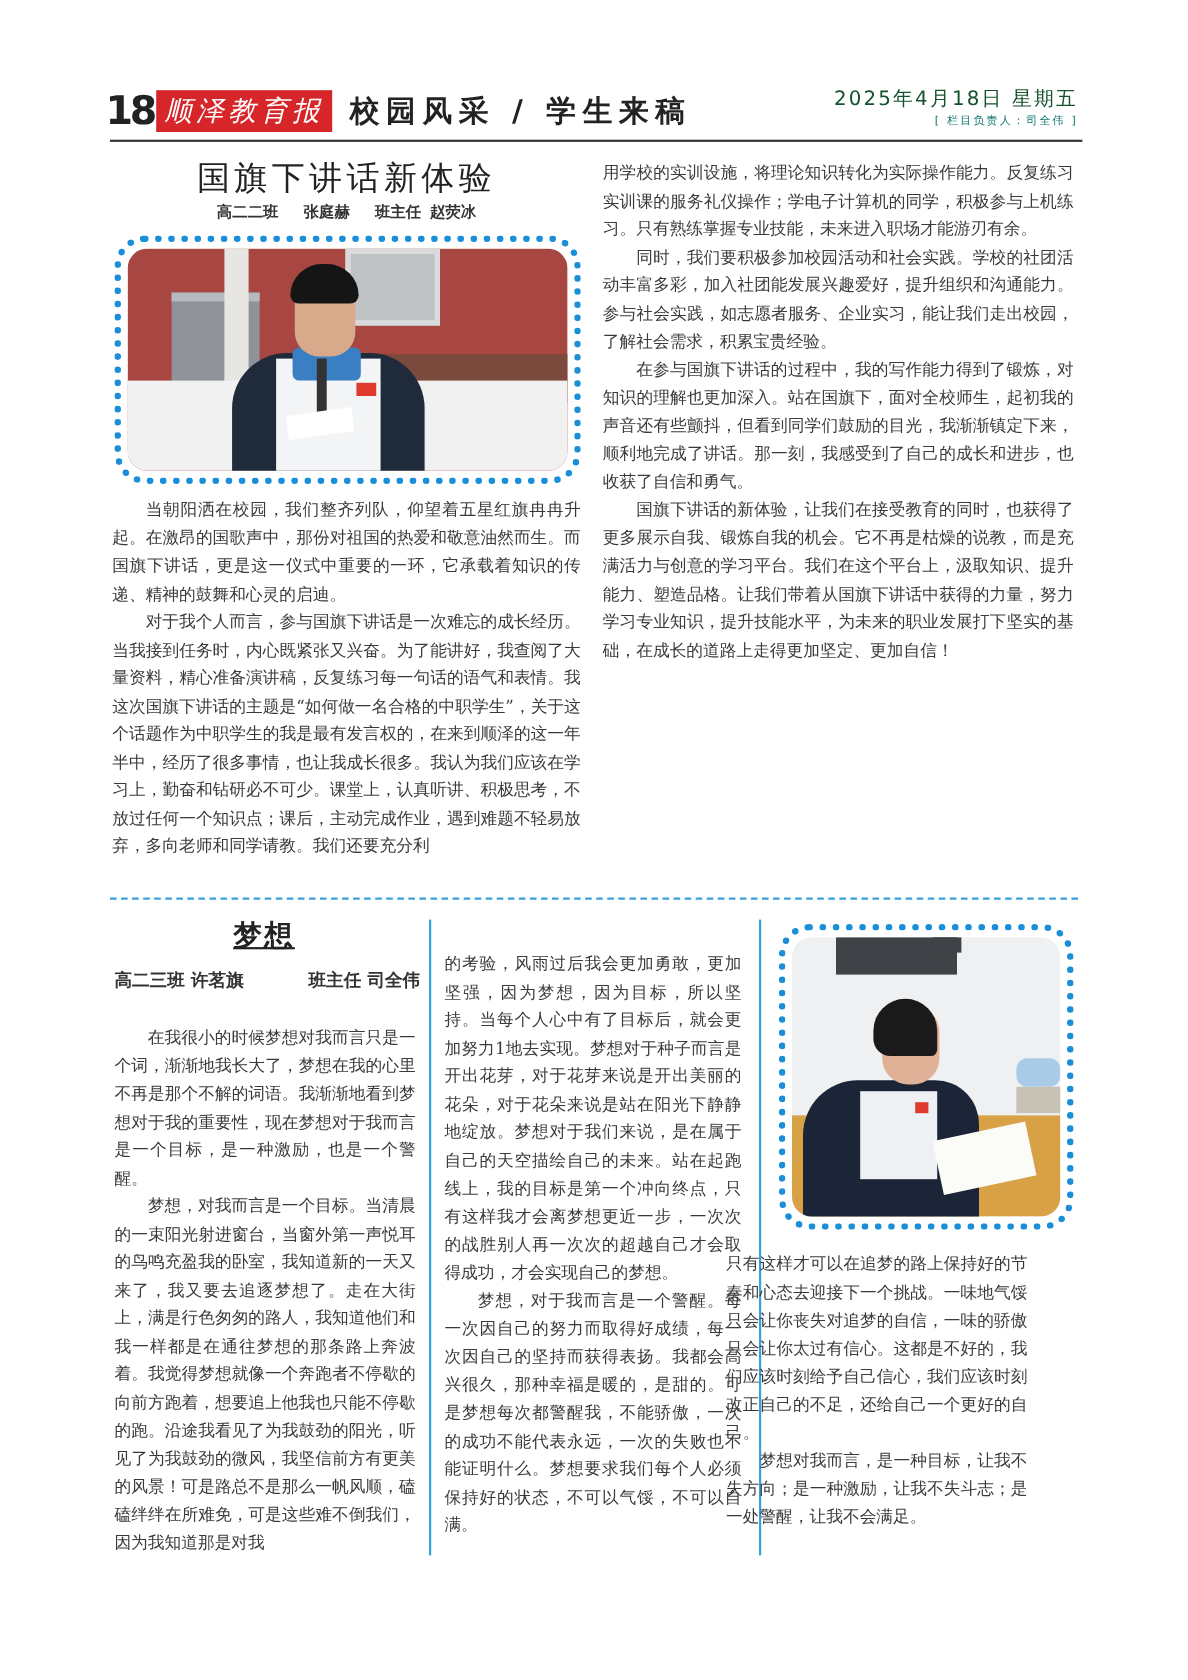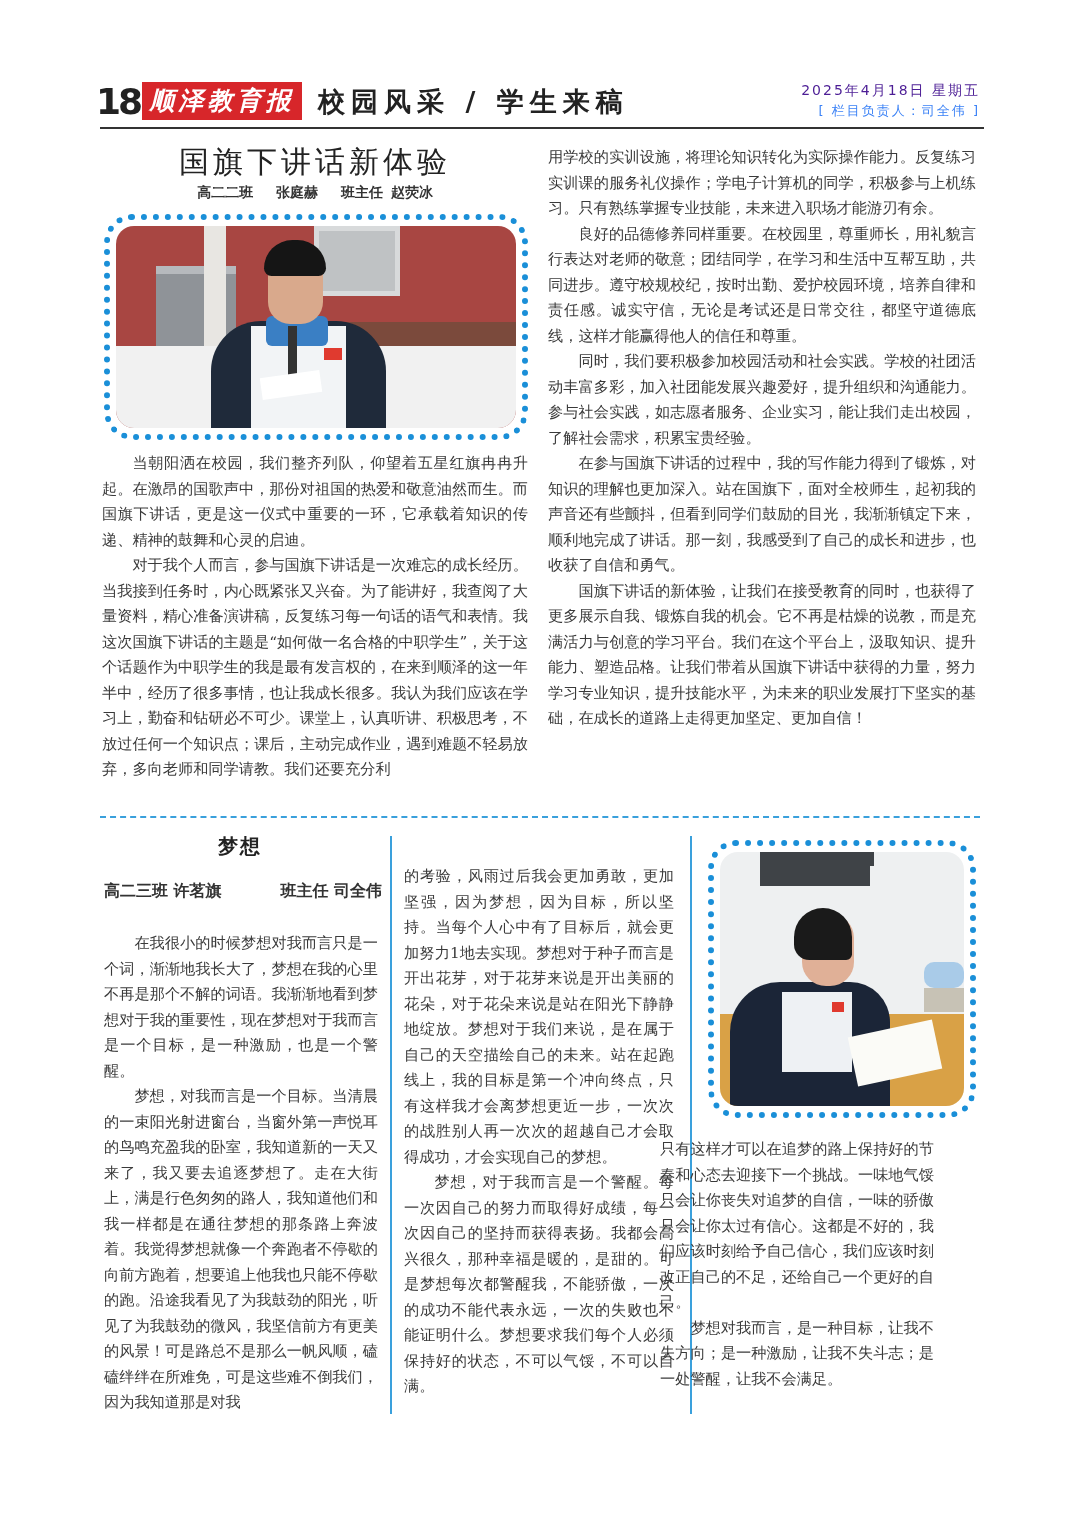--- a/index.html
+++ b/index.html
@@ -2,44 +2,44 @@
 <html><head>
 <meta charset="utf-8">
 <style>
   * { box-sizing: border-box; margin: 0; padding: 0; }
   html, body { width: 1080px; height: 1527px; background: #ffffff; }
   body { position: relative; font-family: "DejaVu Serif", "Liberation Serif", serif; color: #2b2b2b; overflow: hidden; }
 
   
   .masthead { position: absolute; left: 96px; top: 80px; width: 888px; height: 44px; }
   .page-num { position: absolute; left: 0; top: 2px; font-family: "DejaVu Sans", sans-serif; font-weight: bold; font-size: 36px; letter-spacing: -3px; color: #222; line-height: 40px; }
-  .paper-name { position: absolute; left: 46px; top: 2px; width: 160px; height: 38px; background: #d7262a; color: #fff; font-family: "DejaVu Serif", serif; font-weight: bold; font-size: 25px; letter-spacing: 4px; line-height: 38px; text-align: center; font-style: italic; }
+  .paper-name { position: absolute; left: 46px; top: 2px; width: 160px; height: 38px; background: #d7262a; color: #fff; font-family: "DejaVu Serif", serif; font-weight: normal; font-size: 25px; letter-spacing: 4px; line-height: 38px; text-align: center; font-style: italic; }
   .section-title { position: absolute; left: 222px; top: 2px; font-family: "DejaVu Sans", sans-serif; font-weight: bold; font-size: 27px; letter-spacing: 6px; color: #222; line-height: 40px; }
-  .date-line { position: absolute; right: 4px; top: 0; font-family: "DejaVu Sans", sans-serif; font-size: 14px; letter-spacing: 2px; color: #4c1d95; text-align: right; line-height: 20px; }
-  .editor-line { position: absolute; right: 4px; top: 21px; font-family: "DejaVu Sans", sans-serif; font-size: 13px; letter-spacing: 2px; color: #3b82f6; text-align: left; line-height: 20px; }
+  .date-line { position: absolute; right: 4px; top: 0; font-family: "DejaVu Sans", sans-serif; font-size: 18px; letter-spacing: 2px; color: #14532d; text-align: right; line-height: 20px; }
+  .editor-line { position: absolute; right: 4px; top: 21px; font-family: "DejaVu Sans", sans-serif; font-size: 10px; letter-spacing: 2px; color: #0f766e; text-align: left; line-height: 20px; }
   .head-rule { position: absolute; left: 100px; top: 127px; width: 884px; height: 2px; background: #333; }
 
   
   .para { font-size: 15.2px; line-height: 25.5px; text-align: justify; color: #3a3a3a; text-indent: 2em; }
   .para.noindent { text-indent: 0; }
 
   .a1-title { position: absolute; left: 100px; top: 142px; width: 430px; text-align: center; font-family: "DejaVu Sans", sans-serif; font-weight: normal; font-size: 30px; letter-spacing: 4px; color: #222; }
   .a1-byline { position: absolute; left: 100px; top: 184px; width: 430px; text-align: center; font-family: "DejaVu Sans", sans-serif; font-weight: bold; font-size: 14px; color: #333; word-spacing: 10px; }
   .a1-byline span { margin: 0 4px; }
 
   .photo-frame { position: absolute; border: 6px dotted #1a8fd8; border-radius: 28px; padding: 6px; }
   .photo { width: 100%; height: 100%; border-radius: 18px; overflow: hidden; position: relative; }
 
   .a1-photo-frame { left: 104px; top: 214px; width: 424px; height: 226px; }
   .a1-col1 { position: absolute; left: 102px; top: 451px; width: 426px; }
   .a1-col2 { position: absolute; left: 548px; top: 145px; width: 428px; }
 
   .divider-h { position: absolute; left: 100px; top: 816px; width: 880px; border-top: 2px dashed #3aa0dc; }
 
-  .a2-title { position: absolute; left: 100px; top: 833px; width: 280px; text-align: center; font-family: "DejaVu Sans", sans-serif; font-weight: bold; font-size: 20px; letter-spacing: 2px; color: #222; }
+  .a2-title { position: absolute; left: 100px; top: 833px; width: 280px; text-align: center; font-family: "DejaVu Sans", sans-serif; font-weight: bold; font-size: 26px; letter-spacing: 2px; color: #222; text-decoration: underline; }
   .a2-byline { position: absolute; left: 104px; top: 881px; width: 278px; font-family: "DejaVu Sans", sans-serif; font-weight: bold; font-size: 16px; color: #333; display: flex; justify-content: space-between; }
   .a2-col1 { position: absolute; left: 104px; top: 931px; width: 274px; }
   .a2-col2 { position: absolute; left: 404px; top: 831px; width: 270px; margin-top: 33px; }
   .a2-col3 { position: absolute; left: 660px; top: 1137px; width: 274px; }
   .vline1 { position: absolute; left: 390px; top: 836px; height: 578px; border-left: 2px solid #3aa0dc; }
   .vline2 { position: absolute; left: 690px; top: 836px; height: 578px; border-left: 2px solid #3aa0dc; }
 
   .a2-photo-frame { left: 708px; top: 840px; width: 268px; height: 278px; }
 
   
@@ -109,21 +109,20 @@
   </div>
 </div>
 
 <div class="a1-col1">
   <p class="para">当朝阳洒在校园，我们整齐列队，仰望着五星红旗冉冉升起。在激昂的国歌声中，那份对祖国的热爱和敬意油然而生。而国旗下讲话，更是这一仪式中重要的一环，它承载着知识的传递、精神的鼓舞和心灵的启迪。</p>
   <p class="para">对于我个人而言，参与国旗下讲话是一次难忘的成长经历。当我接到任务时，内心既紧张又兴奋。为了能讲好，我查阅了大量资料，精心准备演讲稿，反复练习每一句话的语气和表情。我这次国旗下讲话的主题是“如何做一名合格的中职学生”，关于这个话题作为中职学生的我是最有发言权的，在来到顺泽的这一年半中，经历了很多事情，也让我成长很多。我认为我们应该在学习上，勤奋和钻研必不可少。课堂上，认真听讲、积极思考，不放过任何一个知识点；课后，主动完成作业，遇到难题不轻易放弃，多向老师和同学请教。我们还要充分利</p>
 </div>
 
 <div class="a1-col2">
   <p class="para noindent">用学校的实训设施，将理论知识转化为实际操作能力。反复练习实训课的服务礼仪操作；学电子计算机的同学，积极参与上机练习。只有熟练掌握专业技能，未来进入职场才能游刃有余。</p>
-  <p class="para">良好的品德修养同样重要。在校园里，尊重师长，用礼貌言行表达对老师的敬意；团结同学，在学习和生活中互帮互助，共同进步。遵守校规校纪，按时出勤、爱护校园环境，培养自律和责任感。诚实守信，无论是考试还是日常交往，都坚守道德底线，这样才能赢得他人的信任和尊重。</p>
   <p class="para">同时，我们要积极参加校园活动和社会实践。学校的社团活动丰富多彩，加入社团能发展兴趣爱好，提升组织和沟通能力。参与社会实践，如志愿者服务、企业实习，能让我们走出校园，了解社会需求，积累宝贵经验。</p>
   <p class="para">在参与国旗下讲话的过程中，我的写作能力得到了锻炼，对知识的理解也更加深入。站在国旗下，面对全校师生，起初我的声音还有些颤抖，但看到同学们鼓励的目光，我渐渐镇定下来，顺利地完成了讲话。那一刻，我感受到了自己的成长和进步，也收获了自信和勇气。</p>
   <p class="para">国旗下讲话的新体验，让我们在接受教育的同时，也获得了更多展示自我、锻炼自我的机会。它不再是枯燥的说教，而是充满活力与创意的学习平台。我们在这个平台上，汲取知识、提升能力、塑造品格。让我们带着从国旗下讲话中获得的力量，努力学习专业知识，提升技能水平，为未来的职业发展打下坚实的基础，在成长的道路上走得更加坚定、更加自信！</p>
 </div>
 
 <div class="divider-h"></div>
 
 <h1 class="a2-title">梦想</h1>
 <div class="a2-byline">
   <span>

